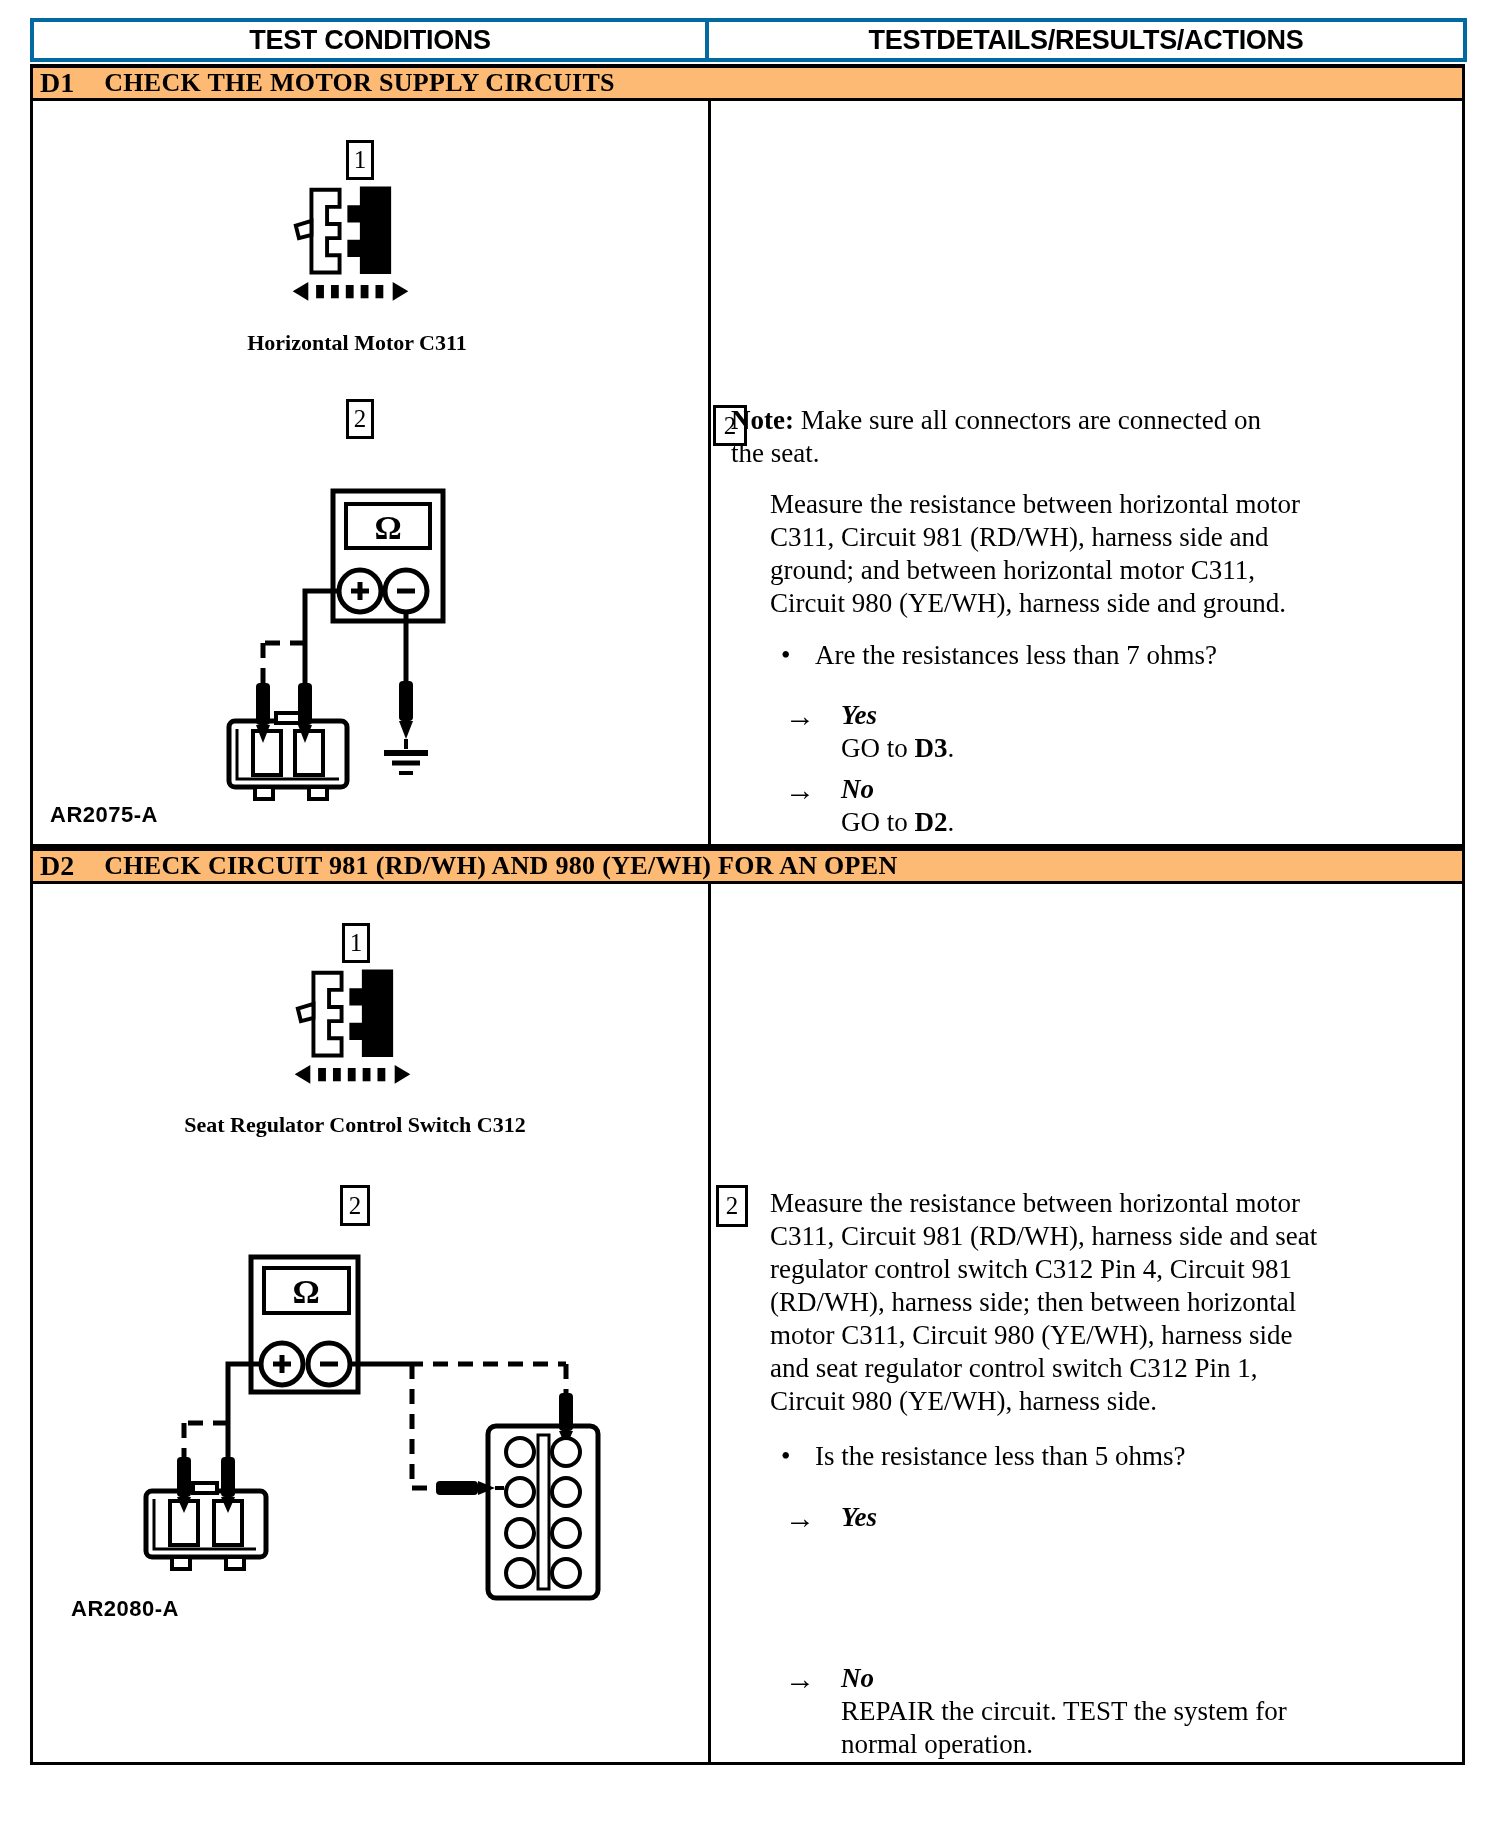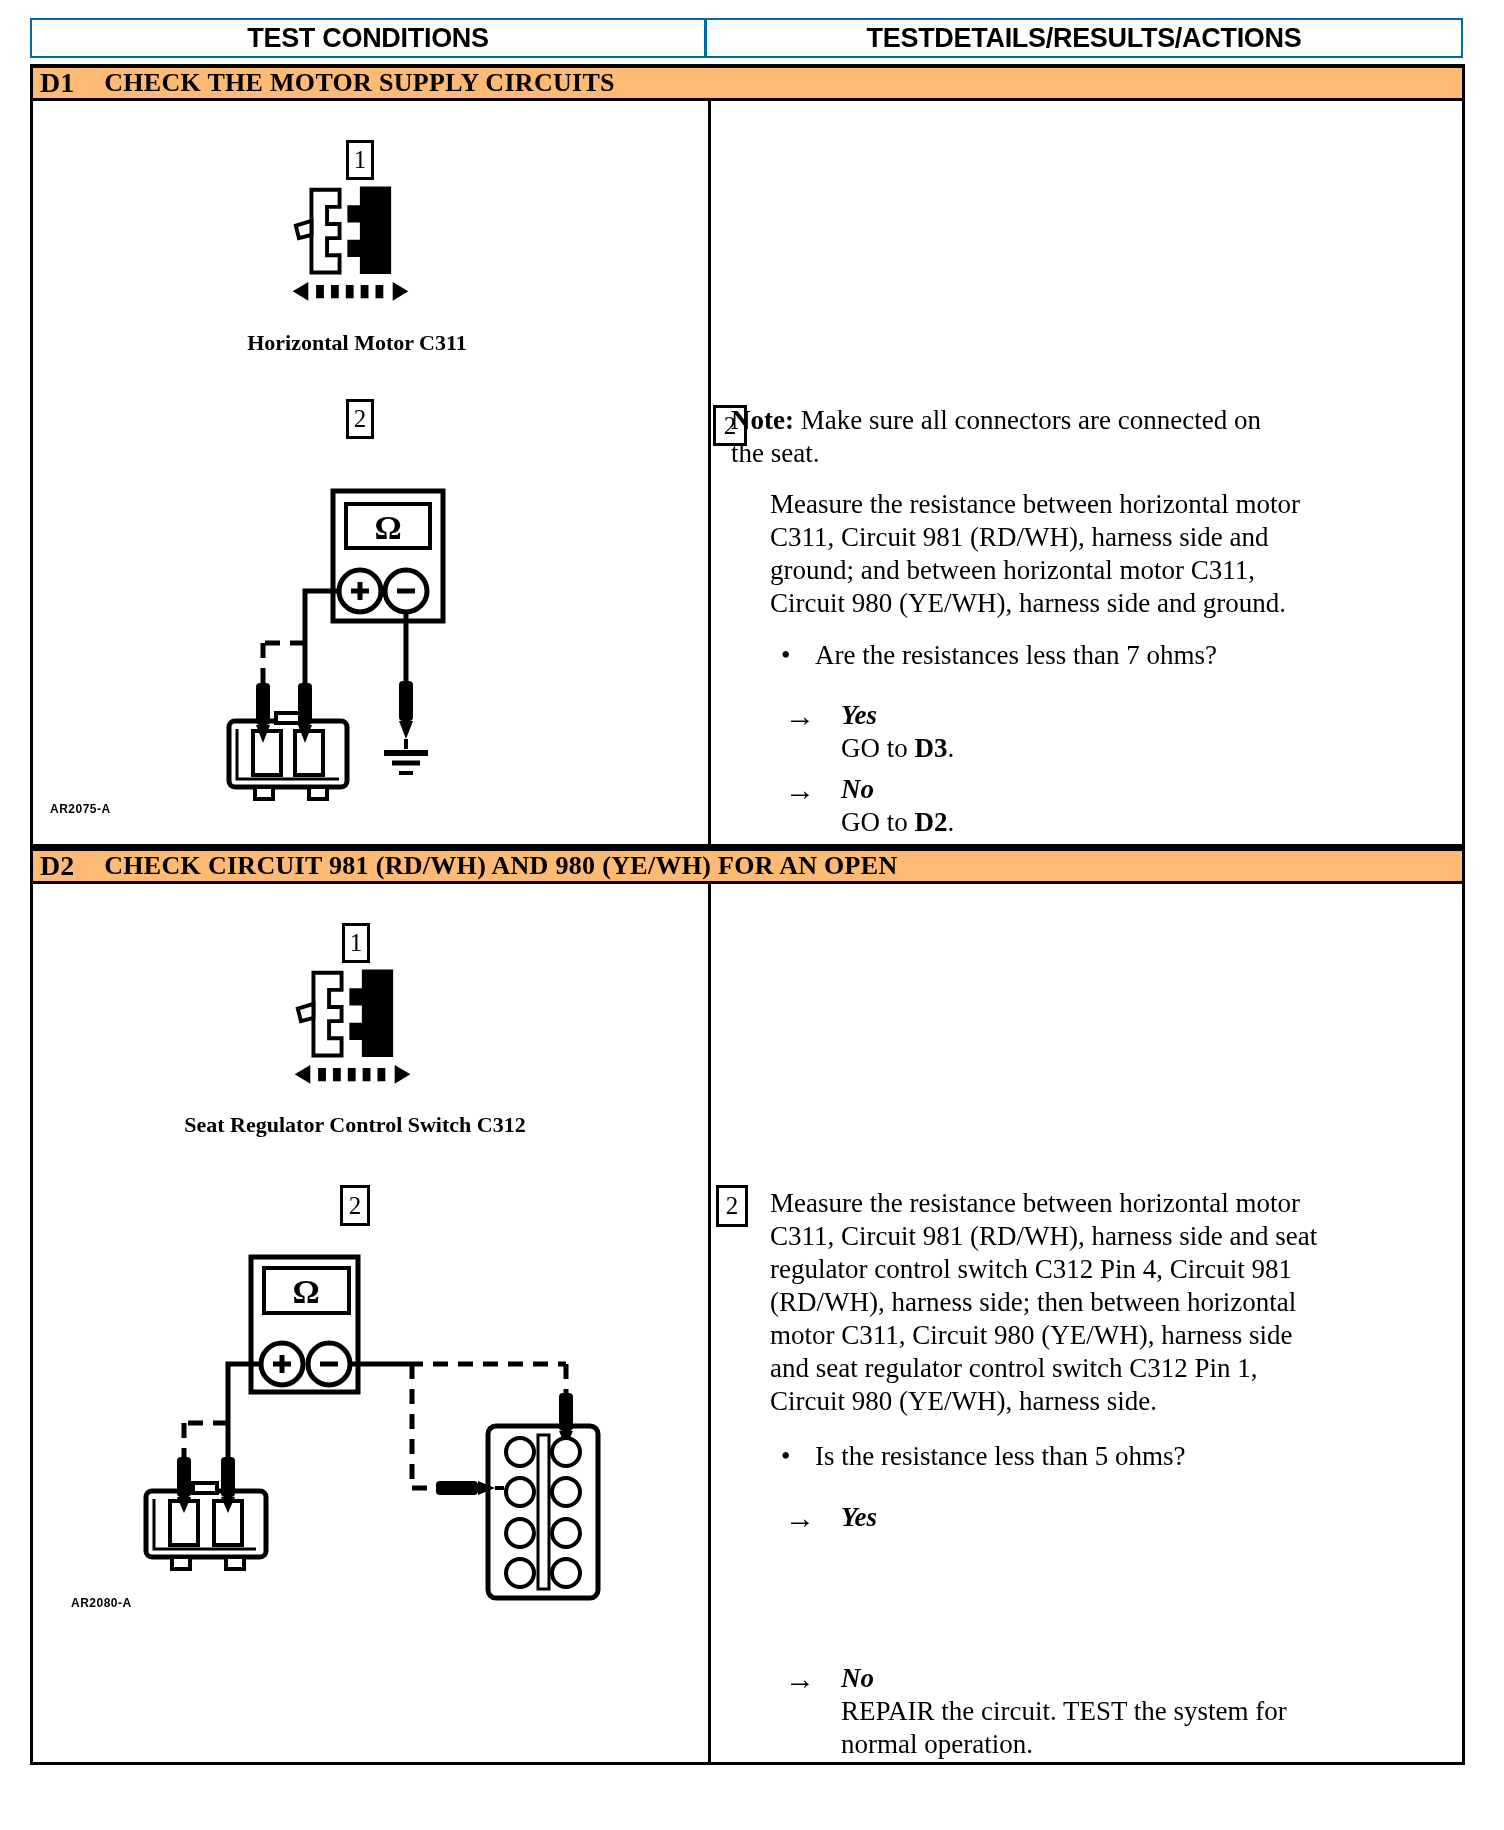--- a/index.html
+++ b/index.html
@@ -1,37 +1,37 @@
 <!DOCTYPE html>
 <html><head>
 <meta charset="utf-8">
 <style>
   html,body{margin:0;padding:0;background:#fff;}
   .page{position:relative;width:1504px;height:1830px;background:#fff;color:#000;
         font-family:"Liberation Serif",serif;overflow:hidden;}
   .abs{position:absolute;}
   
-  .thead{border:2px solid #0369a1;display:flex;align-items:center;justify-content:center;
+  .thead{border:4px solid #0369a1;display:flex;align-items:center;justify-content:center;
          font-family:"Liberation Sans",sans-serif;font-weight:bold;font-size:27px;
          letter-spacing:-0.3px;background:#fff;}
   
   .sec-header{border:3px solid #000;border-top-width:4px;display:flex;align-items:center;
               background:#fdba74;}
   .sec-id{font-weight:bold;font-size:28px;margin-left:7px;}
   .sec-title{font-weight:bold;font-size:26px;letter-spacing:.3px;margin-left:30px;}
   
   .sec-body{border:3px solid #000;border-top:none;background:#fff;}
   .divider{position:absolute;top:0;bottom:0;left:675px;width:3px;background:#000;}
   
   .stepbox{position:absolute;border:3px solid #000;display:flex;align-items:center;
            justify-content:center;font-size:25px;background:#fff;}
   
   .fig-label{position:absolute;text-align:center;font-weight:bold;font-size:22px;}
   .fig-id{position:absolute;font-family:"Liberation Sans",sans-serif;font-weight:bold;
-          font-size:12px;letter-spacing:.5px;}
+          font-size:22px;letter-spacing:.5px;}
   
   .body-text{position:absolute;font-size:27px;line-height:33px;width:660px;}
   .lines{white-space:pre-line;}
   .note-label{font-weight:bold;}
   .bullet-row{position:absolute;display:flex;font-size:27px;line-height:33px;}
   .bullet-dot{width:34px;}
   .choice{position:absolute;display:flex;font-size:27px;line-height:33px;}
   .arrow{width:56px;font-size:30px;}
   .choice-label{font-weight:bold;font-style:italic;}
   .tgt{font-weight:bold;}

